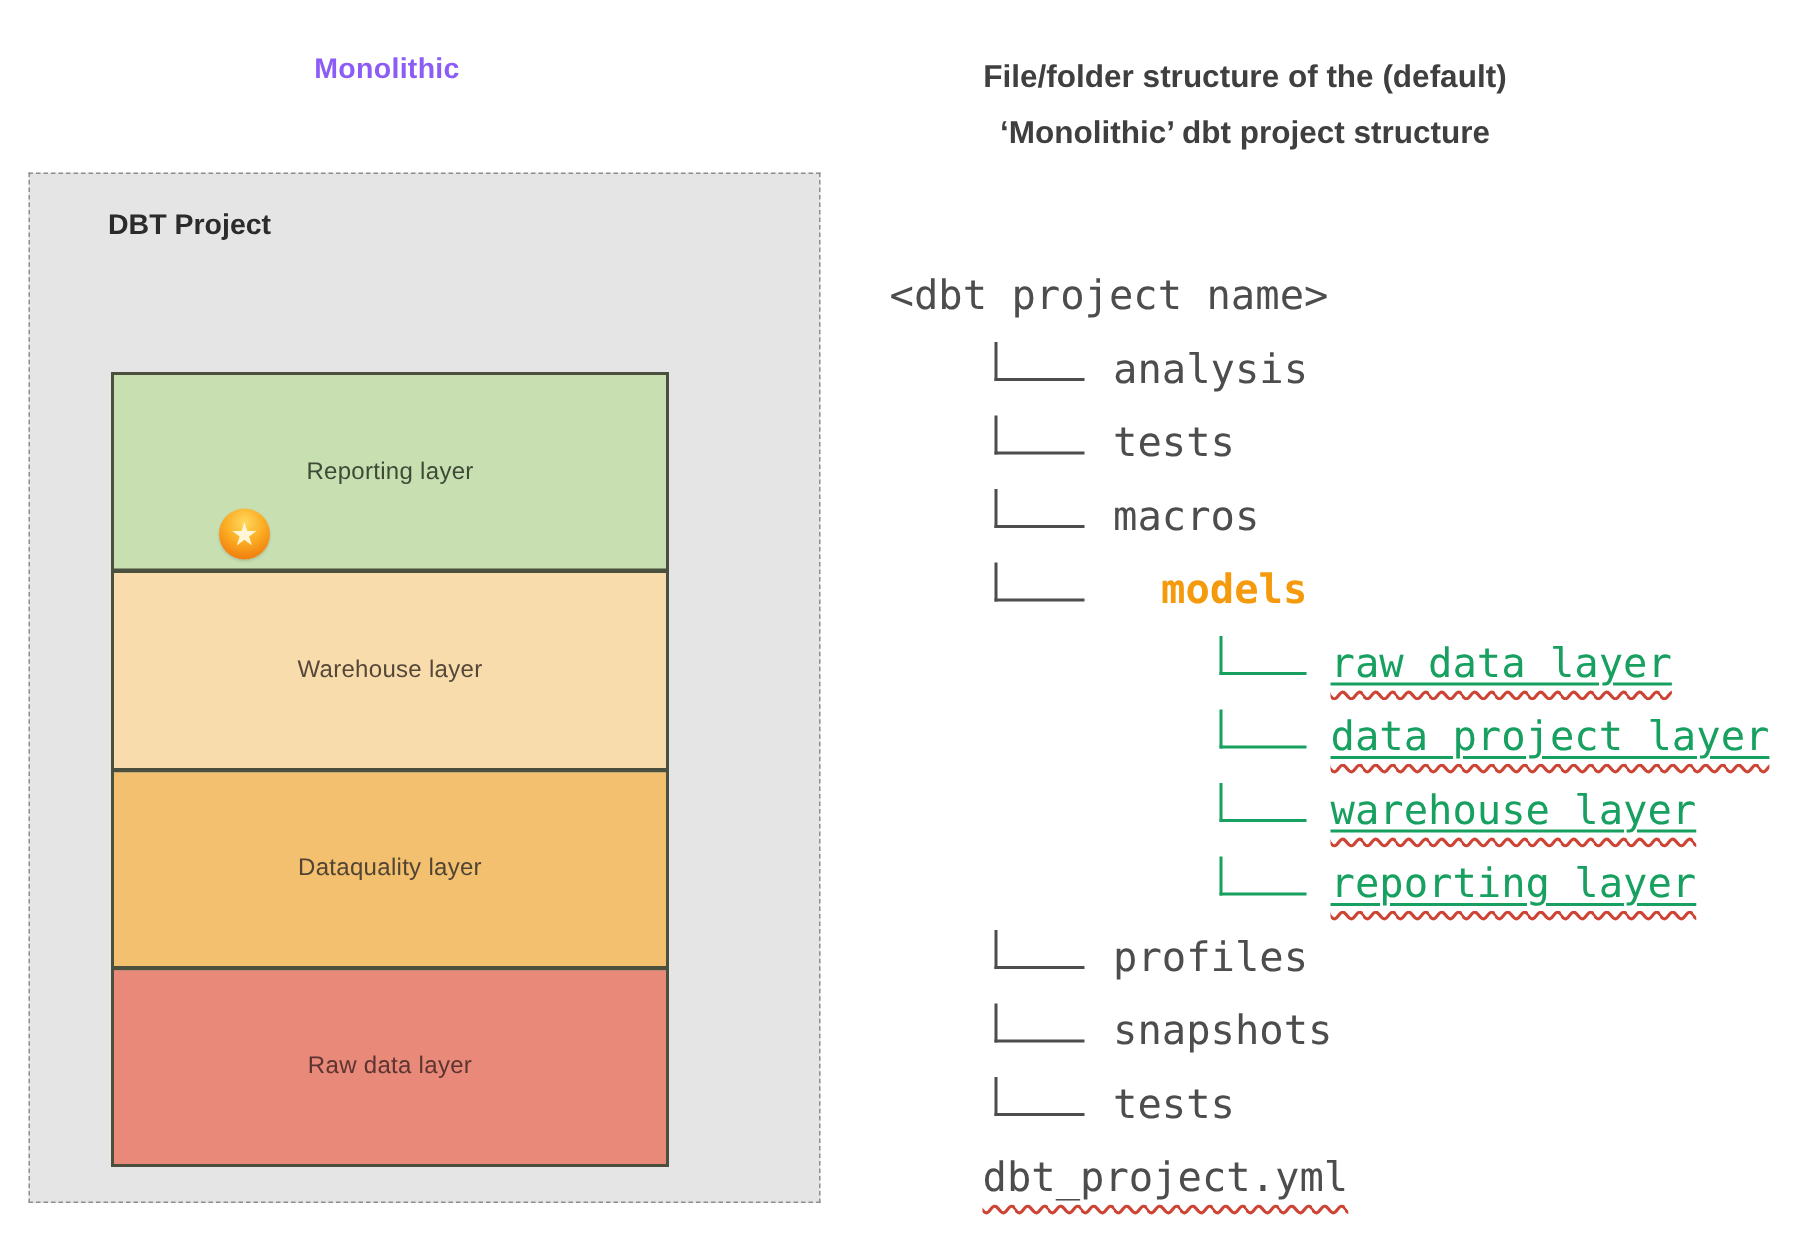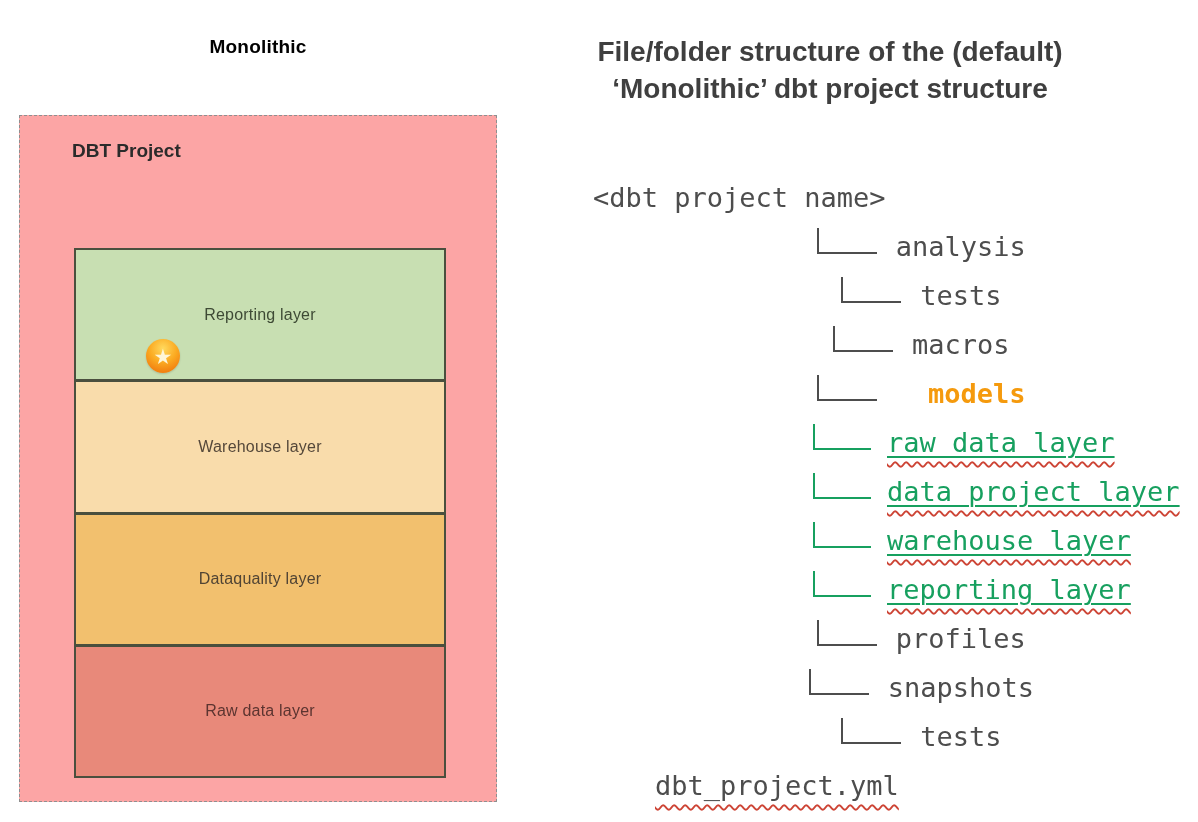--- a/index.html
+++ b/index.html
@@ -7,29 +7,29 @@
     width: 1198px; height: 822px;
     background: #ffffff;
     font-family: "Liberation Sans", sans-serif;
     position: relative;
     overflow: hidden;
   }
 
   
   .mono-title {
     position: absolute; left: 19px; top: 36px; width: 478px;
-    text-align: center; font-weight: bold; font-size: 19px; color: #000000;
+    text-align: center; font-weight: bold; font-size: 19px; color: #8b5cf6;
     letter-spacing: .2px;
   }
   .dbt-box {
     position: absolute; left: 19px; top: 115px;
-    width: 478px; height: 687px;
+    width: 528px; height: 687px;
     border: 1px dashed #8f8f8f;
     box-sizing: border-box;
-    background: #fca5a5;
+    background: #e5e5e5;
   }
   .dbt-label {
     position: absolute; left: 52px; top: 24px;
     font-weight: bold; font-size: 19px; color: #2b2b2b;
   }
   .layer-stack {
     position: absolute; left: 54px; top: 132px;
     width: 372px; height: 530px;
     border: 2px solid var(--layer-border, #4a4f3e);
     box-sizing: border-box;
@@ -48,21 +48,21 @@
     width: 34px; height: 34px; border-radius: 50%;
     background: radial-gradient(circle at 50% 28%, #ffd95e 0%, #fbab22 45%, #f28211 78%, #ed7a0e 100%);
     display: flex; align-items: center; justify-content: center;
     color: #fff6d8; font-size: 21px; line-height: 1;
     box-shadow: 0 1px 2px rgba(0,0,0,.15);
   }
 
   
   .r-title {
     position: absolute; left: 590px; top: 33px; width: 480px;
-    text-align: center; font-weight: bold; font-size: 28px;
+    text-align: center; font-weight: bold; font-size: 21px;
     line-height: 37px; color: #3f3f3f;
   }
   .file-tree {
     position: absolute; left: 593px; top: 173px;
     font-family: "DejaVu Sans Mono", "Liberation Mono", monospace;
     font-size: 27px; color: var(--tree-gray, #4d4d4d);
     white-space: nowrap;
   }
   .tree-row {
     height: 49px;
@@ -71,21 +71,21 @@
   .connector {
     display: inline-block;
     width: 60px; height: 26px;
     border-left: 2.5px solid var(--tree-gray, #4d4d4d);
     border-bottom: 2.5px solid var(--tree-gray, #4d4d4d);
     box-sizing: border-box;
     position: relative; top: -6px;
     margin-right: 19px;
     flex: 0 0 auto;
   }
-  .tree-row.lv1 { padding-left: 70px; justify-content: center; }
+  .tree-row.lv1 { padding-left: 70px; }
   .tree-row.lv2 { padding-left: 220px; }
   .tree-row.lv2 .connector {
     width: 58px; margin-right: 16px;
     border-color: var(--green, #17a05f);
   }
   .tree-row.file { padding-left: 62px; }
 
   .lbl-models { color: var(--orange, #f59a0d); font-weight: bold; margin-left: 32px; }
   .u-wavy {
     text-decoration-line: underline;

